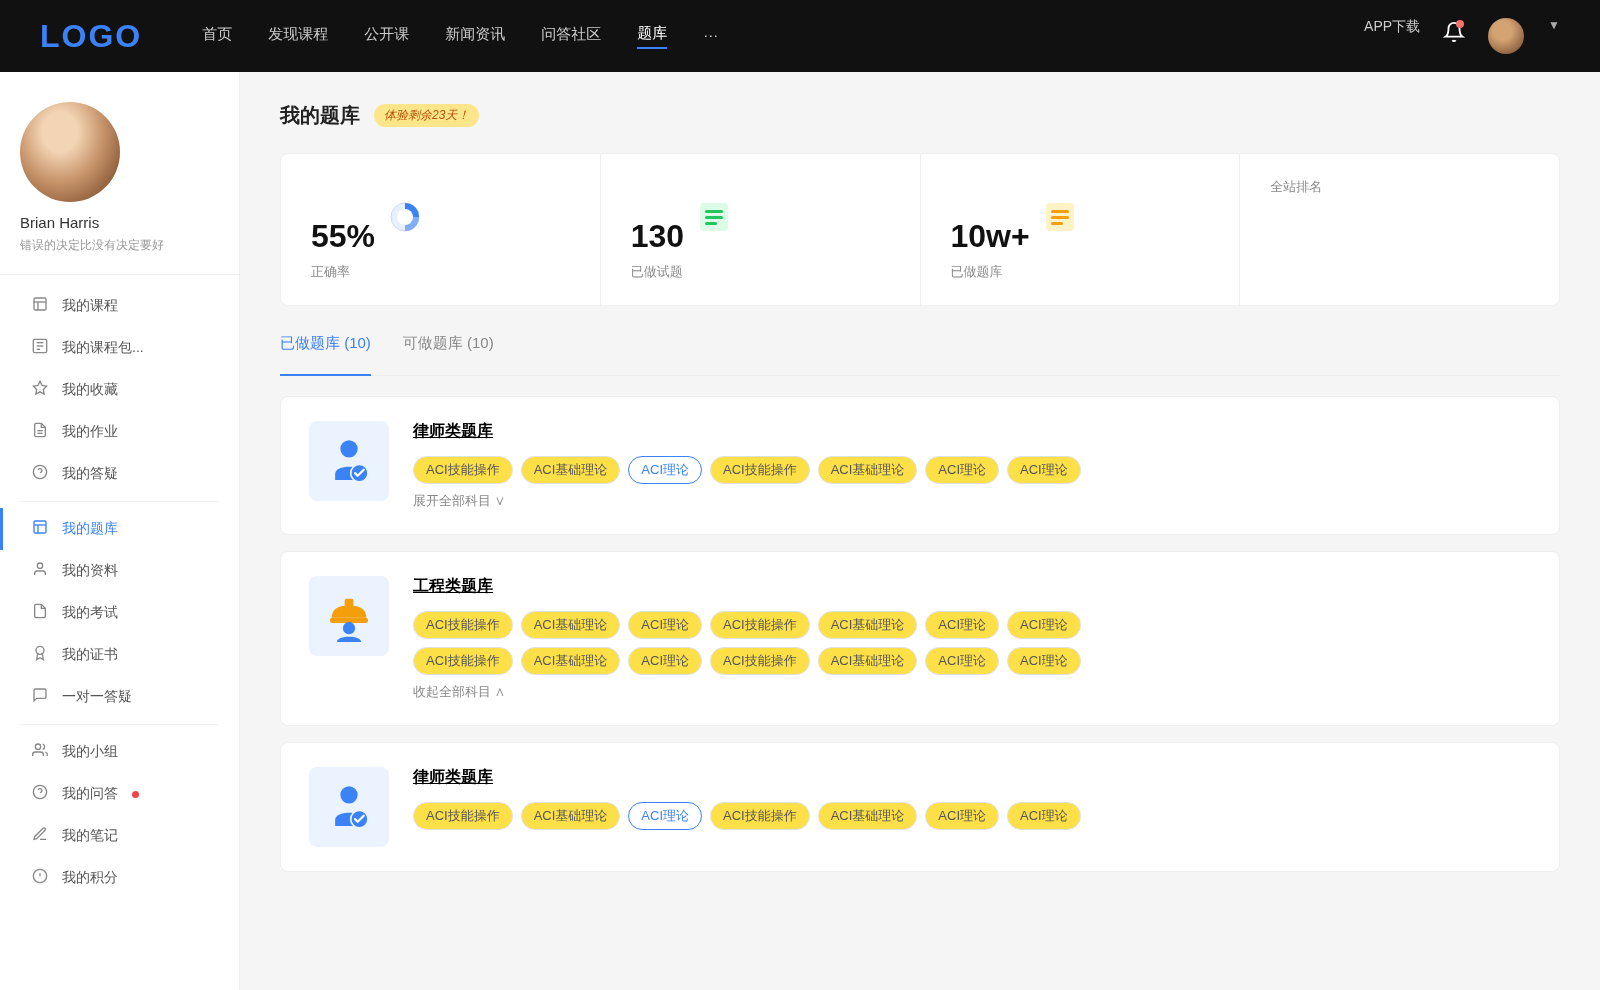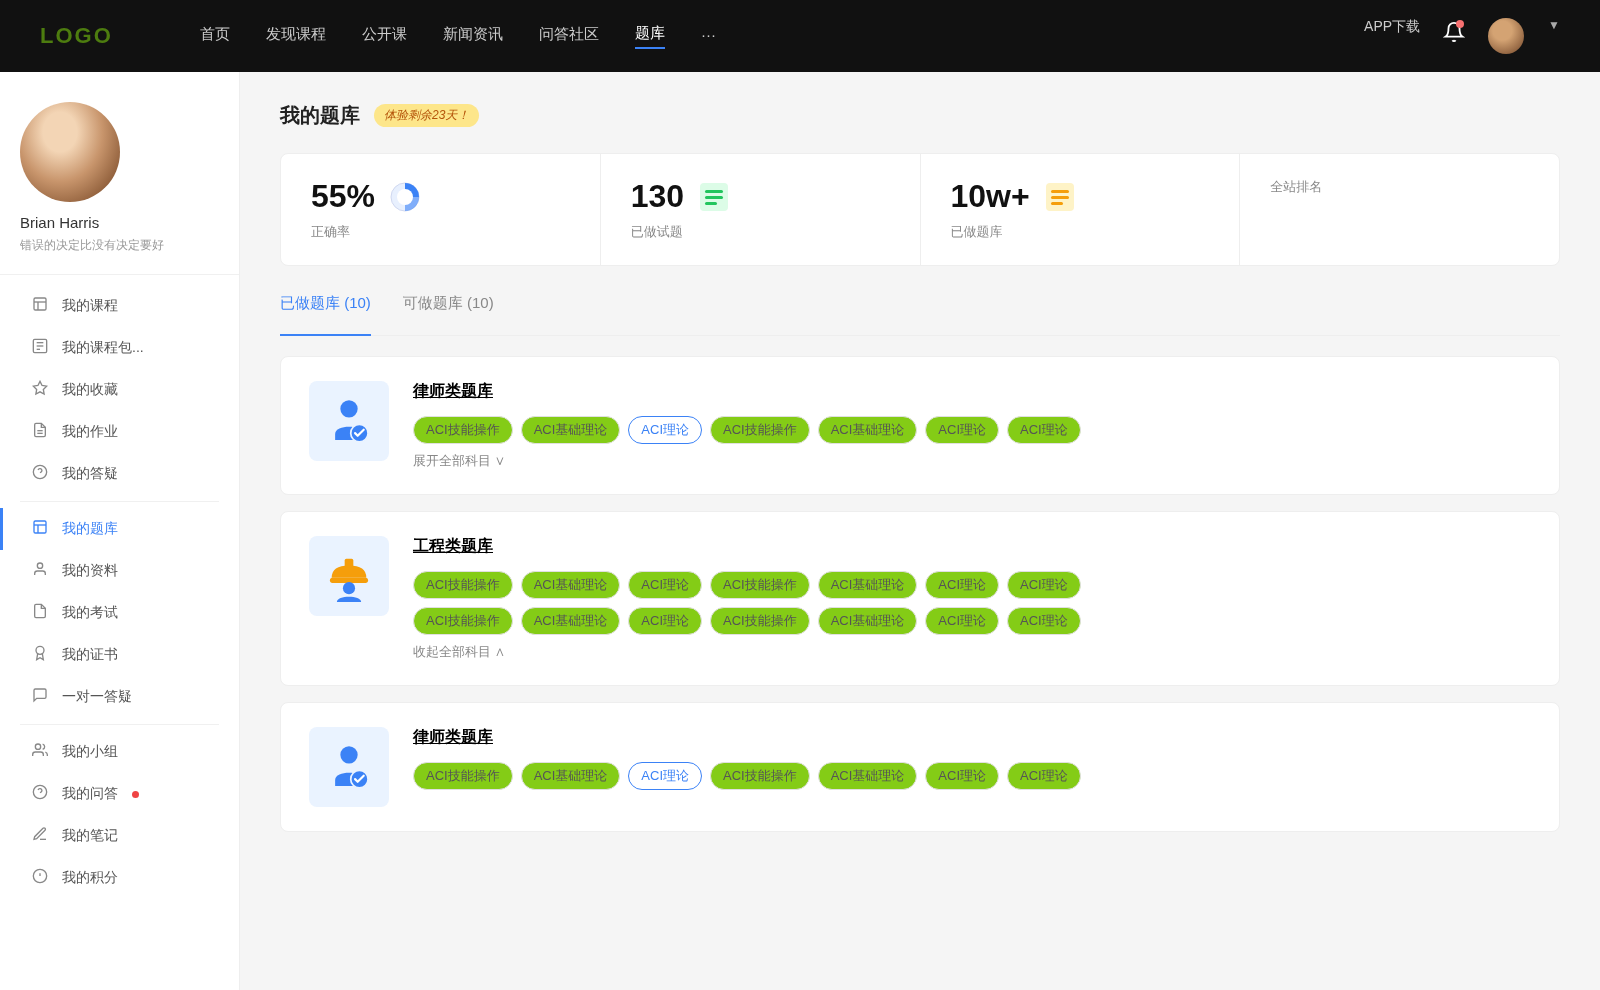--- a/index.html
+++ b/index.html
@@ -9,22 +9,22 @@
     .topnav {
       background: #111;
       height: 72px;
       display: flex;
       align-items: center;
       padding: 0 40px;
       position: relative;
       z-index: 10;
     }
     .topnav-logo {
-      color: #4d7c0f;
-      font-size: 22px;
+      color: #3b82f6;
+      font-size: 32px;
       font-weight: bold;
       letter-spacing: 2px;
       margin-right: 60px;
       min-width: 100px;
     }
     .topnav-links {
       display: flex;
       align-items: center;
       gap: 36px;
       flex: 1;
@@ -217,20 +217,21 @@
     .stat-top {
       display: flex;
       align-items: center;
       gap: 12px;
       margin-bottom: 8px;
     }
     .stat-value {
       font-size: 32px;
       font-weight: 600;
       color: #111;
+      margin-top: 40px;
     }
     .stat-icon {
       width: 36px; height: 36px;
       border-radius: 50%;
       display: flex;
       align-items: center;
       justify-content: center;
       font-size: 18px;
     }
     .stat-icon.blue { background: transparent; }
@@ -303,21 +304,21 @@
       gap: 8px;
       margin-bottom: 8px;
     }
     .tag {
       font-size: 13px;
       color: #555;
       padding: 4px 12px;
       border: 1px solid #e0e0e0;
       border-radius: 20px;
       cursor: pointer;
-      background: #84cc16;
+      background: #fde047;
     }
     .tag.active-tag {
       color: #3b82f6;
       border-color: #3b82f6;
       background: #fff;
     }
     .qbank-footer {
       display: flex;
     }
     .expand-link {

